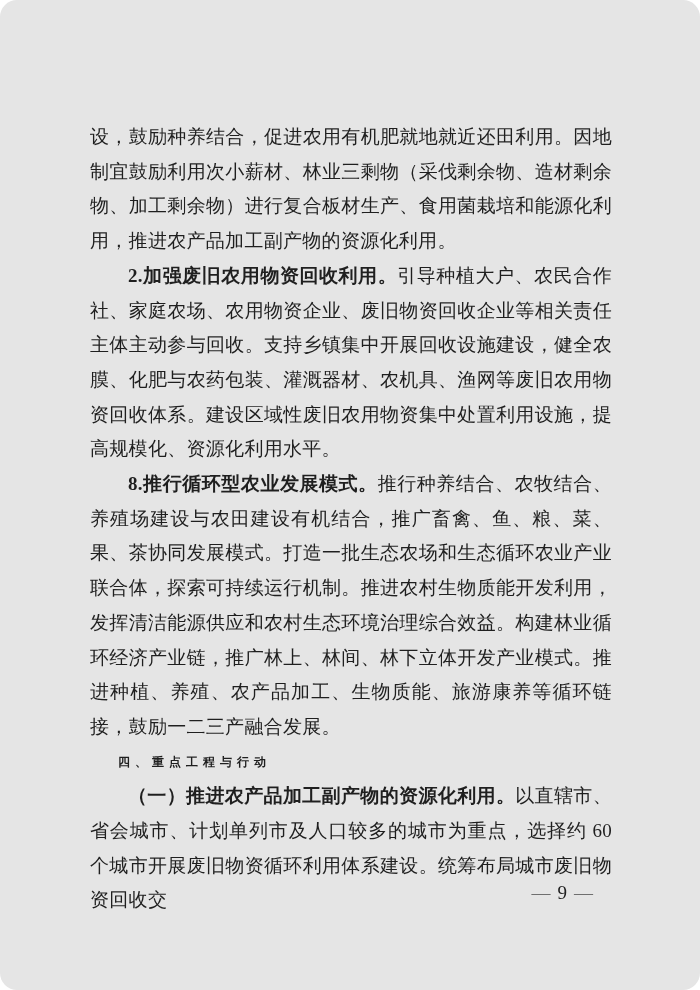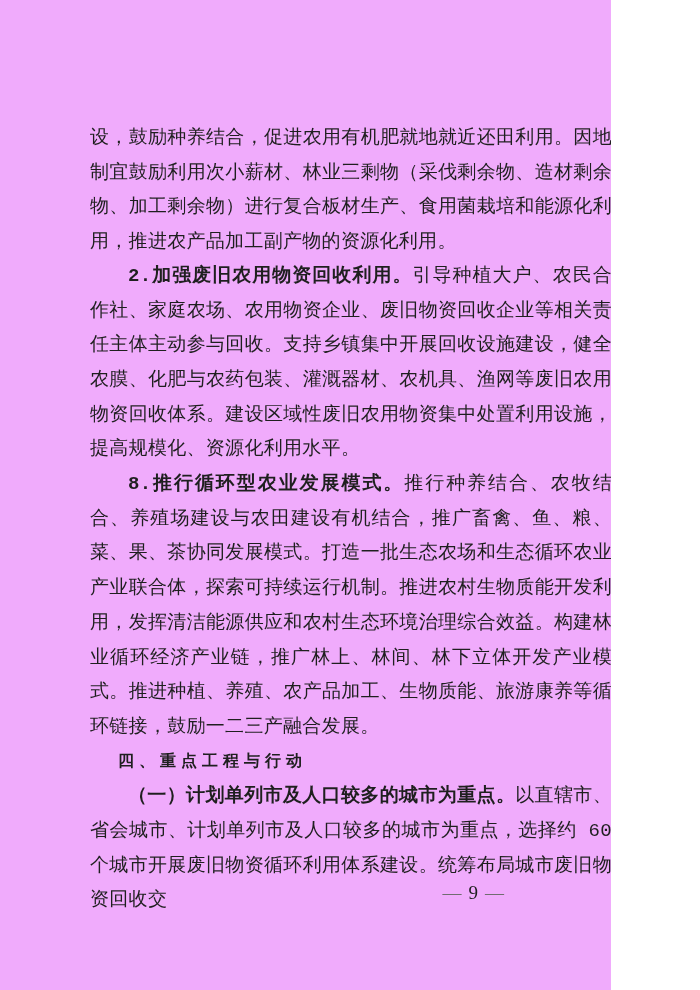--- a/index.html
+++ b/index.html
@@ -2,50 +2,50 @@
 <html lang="zh"><head>
 <meta charset="utf-8">
 <style>
   html, body {
     margin: 0;
     padding: 0;
     background: #ffffff;
   }
   .page {
     position: relative;
-    width: 611px;
+    width: 700px;
     height: 990px;
-    background: #f0abfc;
+    background: #e5e5e5;
     overflow: hidden;
     font-family: "Liberation Serif", "DejaVu Serif", serif;
     color: #1f1f1f;
+    border-radius: 17px;
   }
   .content {
     position: absolute;
     left: 90px;
     top: 120px;
     width: 522px;
   }
   p.doc-par {
     margin: 0;
     font-size: 19px;
     line-height: 34.7px;
     text-align: justify;
     text-justify: inter-ideograph;
     letter-spacing: 0.3px;
     word-break: break-all;
   }
   p.indent {
     text-indent: 2em;
-    font-family: Liberation Mono, monospace;
   }
   p.heading {
-    font-family: Liberation Mono, monospace;
+    font-family: Liberation Serif, serif;
     font-weight: 700;
-    font-size: 16px;
+    font-size: 12px;
     letter-spacing: 5px;
     text-indent: 28px;
     text-align: left;
   }
   .lead {
     font-weight: 700;
   }
   .footer {
     position: absolute;
     top: 882px;
@@ -64,18 +64,18 @@
 </style>
 </head>
 <body>
 
 <div class="page">
   <div class="content">
       <p class="doc-par">设，鼓励种养结合，促进农用有机肥就地就近还田利用。因地制宜鼓励利用次小薪材、林业三剩物（采伐剩余物、造材剩余物、加工剩余物）进行复合板材生产、食用菌栽培和能源化利用，推进农产品加工副产物的资源化利用。</p>
       <p class="doc-par indent"><span class="lead">2.加强废旧农用物资回收利用。</span>引导种植大户、农民合作社、家庭农场、农用物资企业、废旧物资回收企业等相关责任主体主动参与回收。支持乡镇集中开展回收设施建设，健全农膜、化肥与农药包装、灌溉器材、农机具、渔网等废旧农用物资回收体系。建设区域性废旧农用物资集中处置利用设施，提高规模化、资源化利用水平。</p>
       <p class="doc-par indent"><span class="lead">8.推行循环型农业发展模式。</span>推行种养结合、农牧结合、养殖场建设与农田建设有机结合，推广畜禽、鱼、粮、菜、果、茶协同发展模式。打造一批生态农场和生态循环农业产业联合体，探索可持续运行机制。推进农村生物质能开发利用，发挥清洁能源供应和农村生态环境治理综合效益。构建林业循环经济产业链，推广林上、林间、林下立体开发产业模式。推进种植、养殖、农产品加工、生物质能、旅游康养等循环链接，鼓励一二三产融合发展。</p>
       <p class="doc-par heading indent">四、重点工程与行动</p>
-      <p class="doc-par indent"><span class="lead">（一）计划单列市及人口较多的城市为重点。</span>以直辖市、省会城市、计划单列市及人口较多的城市为重点，选择约 60 个城市开展废旧物资循环利用体系建设。统筹布局城市废旧物资回收交</p>
+      <p class="doc-par indent"><span class="lead">（一）推进农产品加工副产物的资源化利用。</span>以直辖市、省会城市、计划单列市及人口较多的城市为重点，选择约 60 个城市开展废旧物资循环利用体系建设。统筹布局城市废旧物资回收交</p>
     </div>
   <div class="footer">
     <span class="dash">—</span><span class="num">9</span><span class="dash">—</span>
   </div>
 </div>
 
 </body></html>

